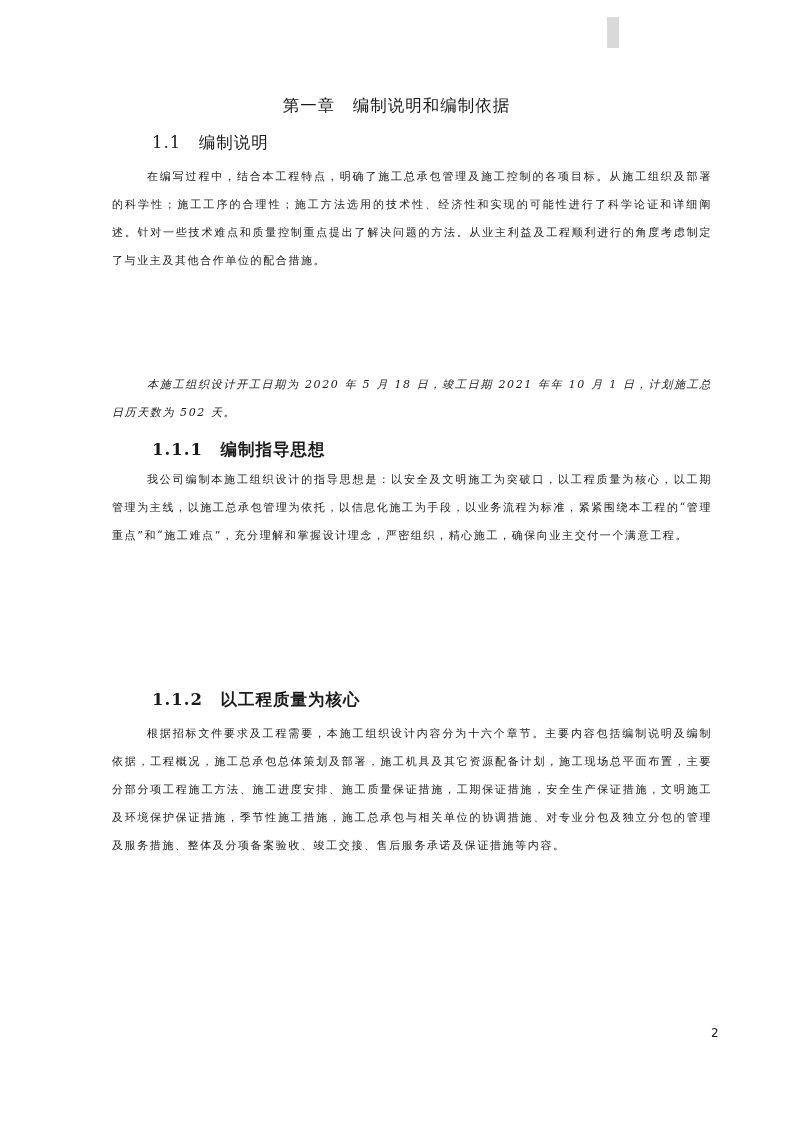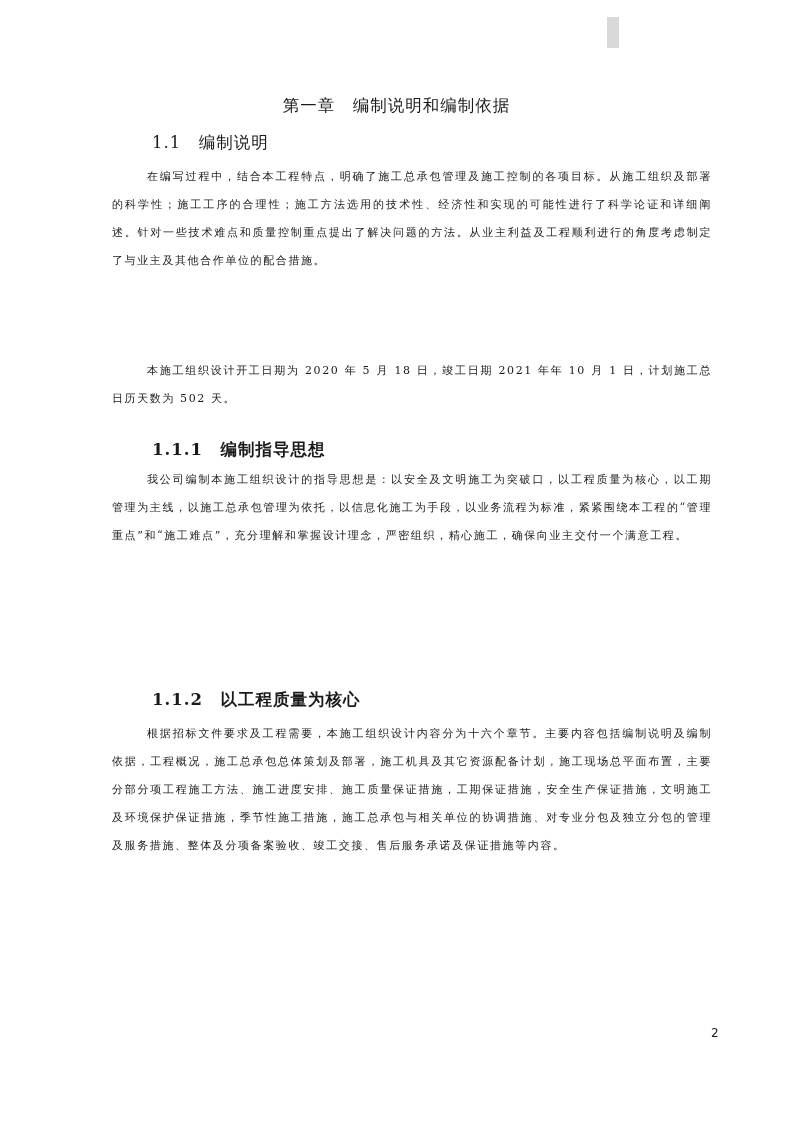--- a/index.html
+++ b/index.html
@@ -21,21 +21,21 @@
 <div class="marker"></div>
 
 <div class="chapter-title">第一章　编制说明和编制依据</div>
 
 <div class="h2" style="top:132px;">
   <span>1.1</span> <span>编制说明</span>
 </div>
 
 <p class="para" style="top:163px;">在编写过程中，结合本工程特点，明确了施工总承包管理及施工控制的各项目标。从施工组织及部署的科学性；施工工序的合理性；施工方法选用的技术性、经济性和实现的可能性进行了科学论证和详细阐述。针对一些技术难点和质量控制重点提出了解决问题的方法。从业主利益及工程顺利进行的角度考虑制定了与业主及其他合作单位的配合措施。</p>
 
-<p class="para" style="top:357px;">本施工组织设计开工日期为 2020 年 5 月 18 日，竣工日期 2021 年年 10 月 1 日，计划施工总日历天数为 502 天。</p>
+<p class="para" style="top:371px;font-style:italic;">本施工组织设计开工日期为 2020 年 5 月 18 日，竣工日期 2021 年年 10 月 1 日，计划施工总日历天数为 502 天。</p>
 
 <div class="h3" style="top:439px;">
   <span>1.1.1</span> <span>编制指导思想</span>
 </div>
 
 <p class="para" style="top:466px;">我公司编制本施工组织设计的指导思想是：以安全及文明施工为突破口，以工程质量为核心，以工期管理为主线，以施工总承包管理为依托，以信息化施工为手段，以业务流程为标准，紧紧围绕本工程的“管理重点”和“施工难点”，充分理解和掌握设计理念，严密组织，精心施工，确保向业主交付一个满意工程。</p>
 
 <div class="h3" style="top:689px;">
   <span>1.1.2</span> <span>以工程质量为核心</span>
 </div>

